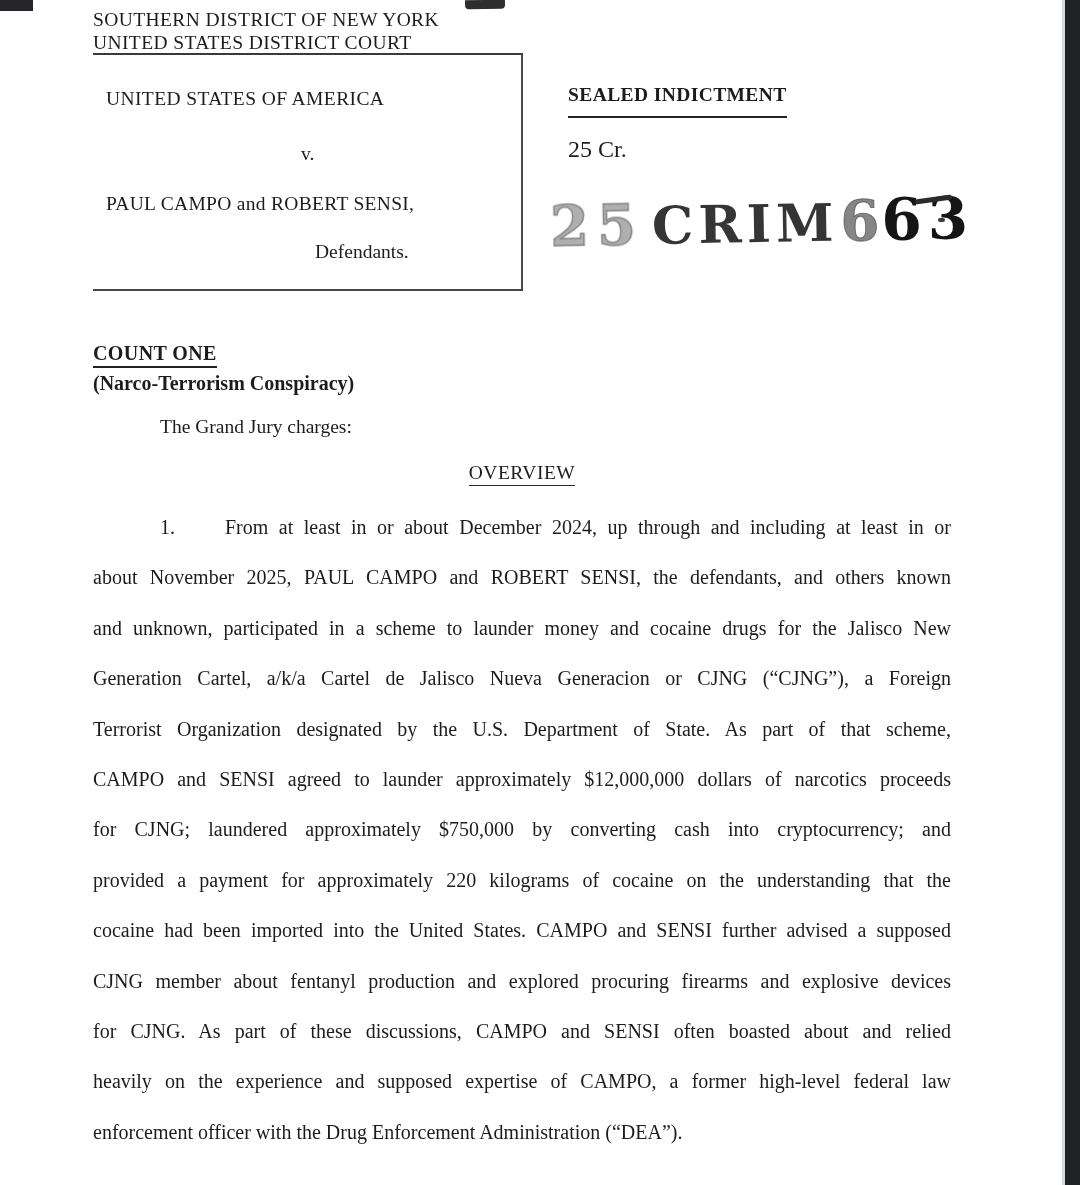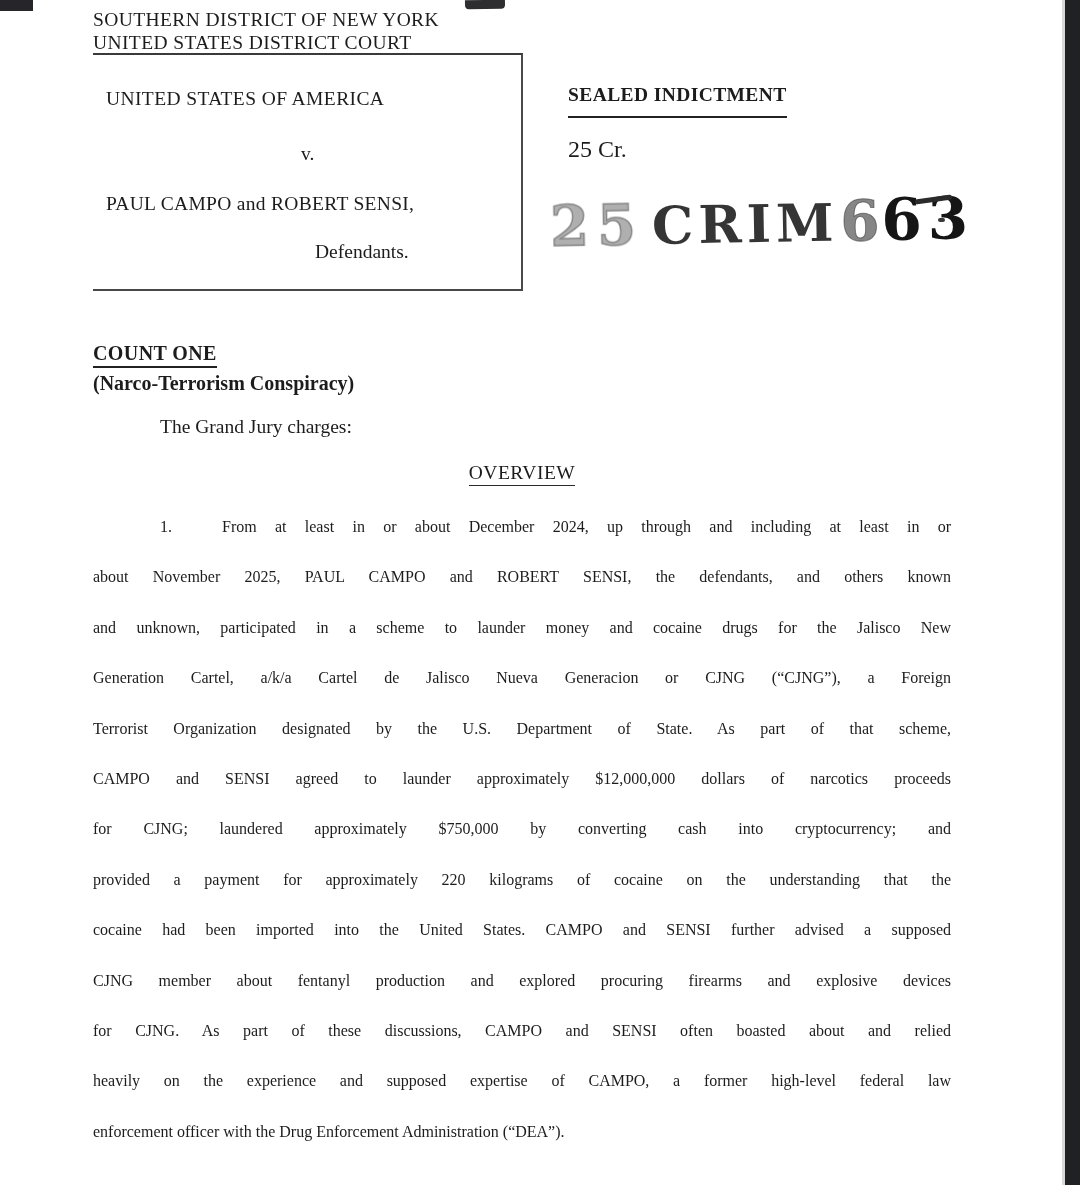--- a/index.html
+++ b/index.html
@@ -41,21 +41,21 @@
   .pen-mark{position:absolute;left:915px;top:197px;width:37px;height:5px;background:#2b2b2b;border-radius:2px;transform:rotate(-8deg);}
   .pen-dot{position:absolute;left:938px;top:218px;width:7px;height:4px;background:#3a3a3a;border-radius:2px;}
   
   .count-head-wrap{position:absolute;left:93px;top:342px;width:858px;text-align:left;}
   .count-heading{font-size:20px;font-weight:bold;letter-spacing:.4px;display:inline-block;border-bottom:2px solid #222;padding-bottom:1px;}
   .count-subheading{font-size:20px;font-weight:bold;margin-top:4px;}
   .charges-line{position:absolute;left:160px;top:416px;font-size:19.5px;}
   .overview-wrap{position:absolute;left:93px;top:462px;width:858px;text-align:center;}
   .overview-heading{font-size:19.5px;letter-spacing:.5px;display:inline-block;border-bottom:1.5px solid #2a2a2a;padding-bottom:1px;}
   
-  .para{position:absolute;left:93px;top:502px;width:858px;font-size:16px;}
+  .para{position:absolute;left:93px;top:502px;width:858px;font-size:20px;}
   .pline{height:50.4px;line-height:50.4px;text-align:justify;text-align-last:justify;white-space:normal;}
   .pline.last{text-align:right;text-align-last:left;}
   .pnum-gap{display:inline-block;width:50px;}
   .pline.first{padding-left:67px;width:791px;}
 </style>
 </head>
 <body>
 
 <div class="scan-band-right-edge"></div>
 <div class="scan-band-right"></div>

